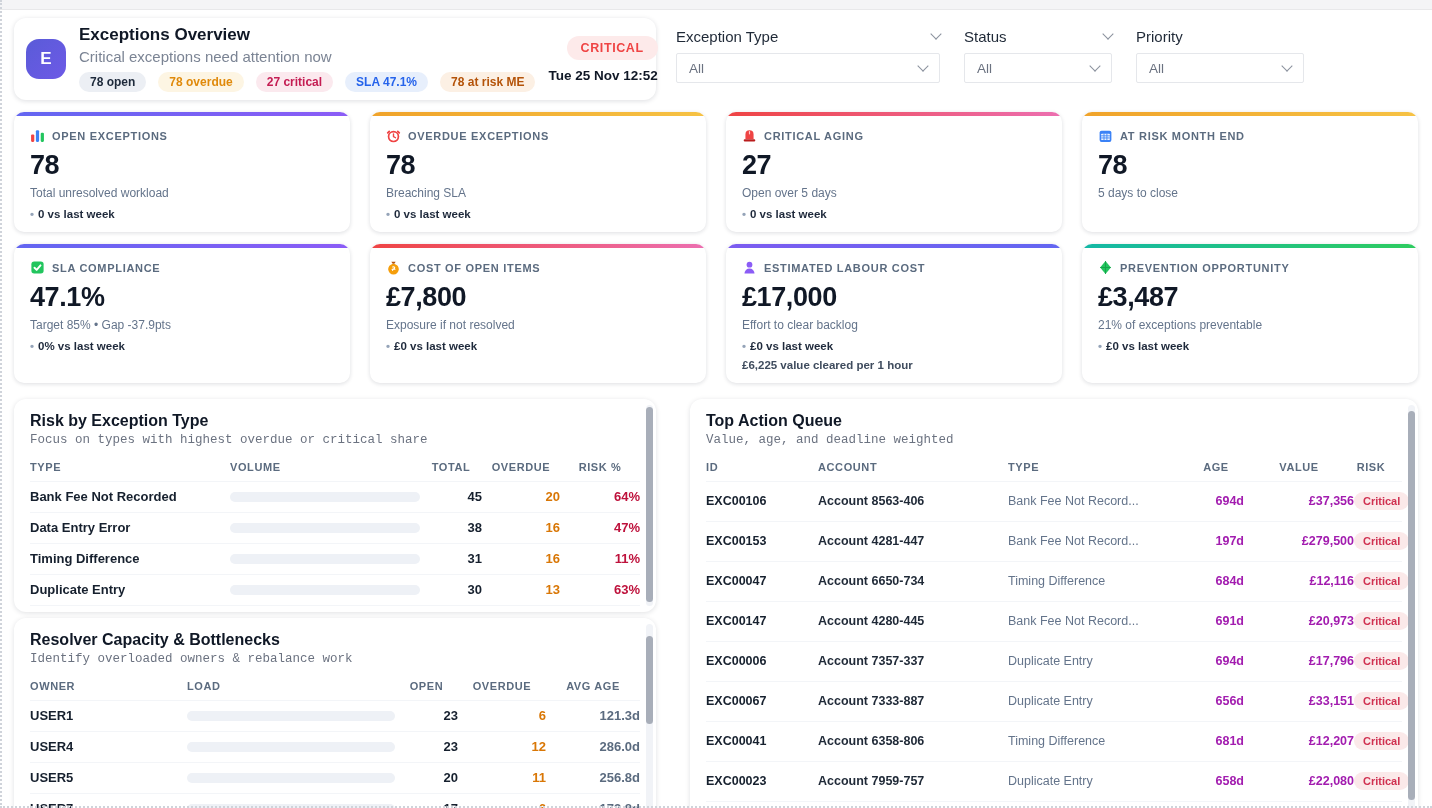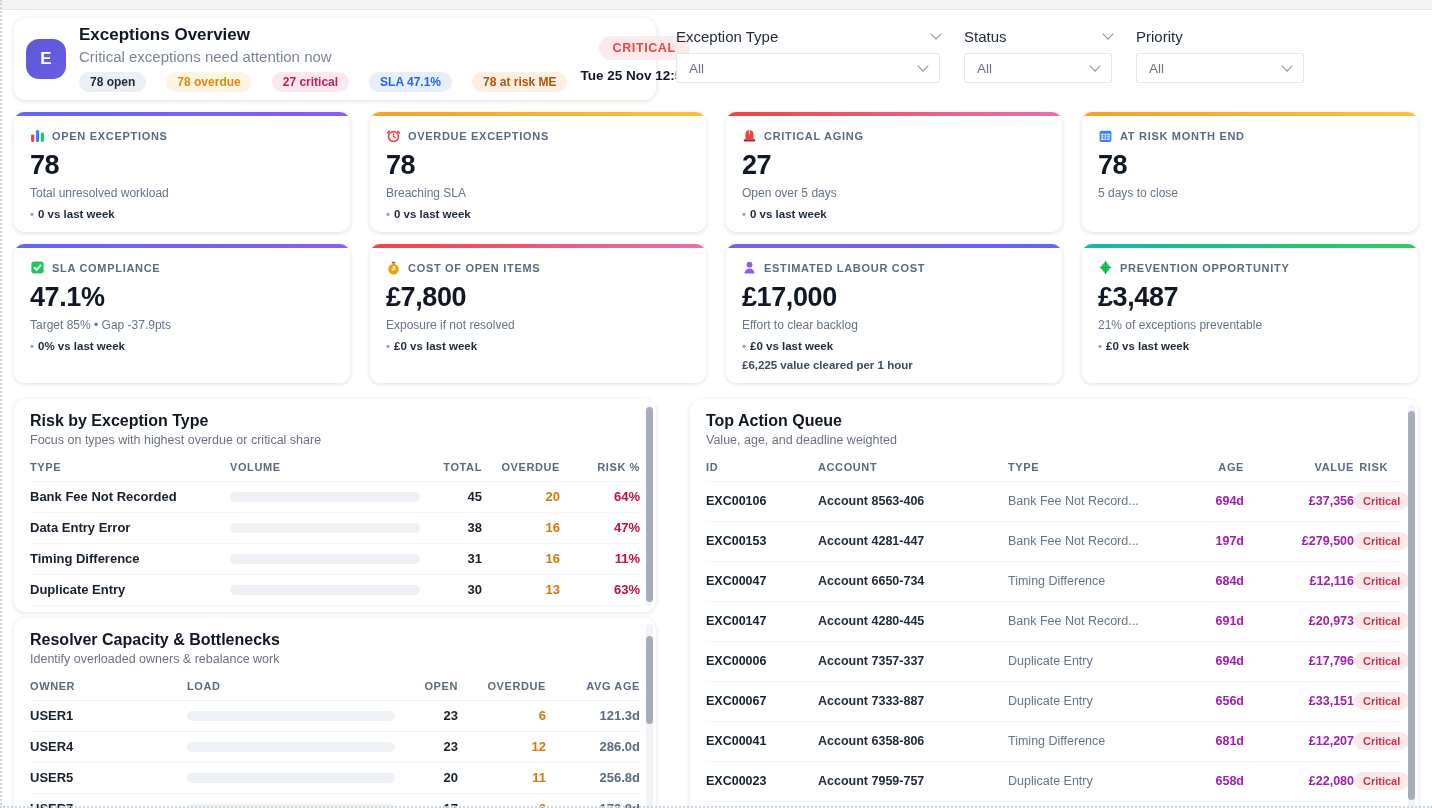--- a/index.html
+++ b/index.html
@@ -13,21 +13,21 @@
   .header-row { display:flex; align-items:flex-start; padding:8px 14px 0; }
   .header-card { width:642px; height:82px; background:#fff; border-radius:12px;
     box-shadow:0 1px 5px rgba(15,23,42,.14); display:flex; align-items:center;
     padding:0 14px 0 12px; gap:13px; }
   .logo { width:40px; height:40px; border-radius:13px; flex:0 0 40px;
     background:linear-gradient(135deg,#5a5bd8,#6d5ae6); color:#fff; font-weight:800;
     font-size:17px; display:flex; align-items:center; justify-content:center; }
   .header-main { flex:1; }
   .header-title { font-size:17px; font-weight:800; color:#101826; line-height:1.1; }
   .header-sub { font-size:15px; color:#7b8494; margin-top:3px; }
-  .header-badges { display:flex; gap:20px; margin-top:7px; }
+  .header-badges { display:flex; gap:12px; margin-top:7px; }
   .pill { font-size:12px; font-weight:700; padding:3px 11px; border-radius:11px; white-space:nowrap; }
   .pill.slate { background:#eceff4; color:#1e2a3b; }
   .pill.amber { background:#fdf5e3; color:#e08a0b; }
   .pill.red   { background:#fbe9ee; color:#c41d53; }
   .pill.blue  { background:#e7effc; color:#2563eb; }
   .pill.orange{ background:#fcf0e4; color:#b45309; }
   .header-right { text-align:right; padding-right:2px; white-space:nowrap; }
   .critical-pill { display:inline-block; background:#fdeaea; color:#ef4444;
     font-size:12.5px; font-weight:800; letter-spacing:.6px; padding:5px 14px; border-radius:13px; }
   .timestamp { font-size:13.5px; font-weight:800; color:#101826; margin-top:8px; }
@@ -67,28 +67,28 @@
 
   
   .main-row { display:flex; margin:16px 14px 0; gap:34px; align-items:flex-start; }
   .left-col { width:642px; flex:0 0 642px; display:flex; flex-direction:column; gap:6px; }
   .panel { background:#fff; border-radius:12px; box-shadow:0 1px 5px rgba(15,23,42,.13);
     padding:13px 16px; position:relative; overflow:hidden; }
   .risk-panel { height:213px; }
   .resolver-panel { height:204px; }
   .queue-panel { flex:1; height:430px; }
   .panel-title { font-size:16px; font-weight:800; color:#101826; }
-  .panel-sub { font-size:12.5px; color:#6b7280; margin-top:3px; }
+  .panel-sub { font-size:12.5px; color:#6b7280; margin-top:3px;font-family:Liberation Mono, monospace; }
   .thead { display:grid; margin-top:8px; padding:6px 0 8px; font-size:11px; font-weight:800;
     color:#5b6b7f; letter-spacing:.6px; align-items:center; }
   .trow { display:grid; align-items:center; padding:7px 0 8px; border-top:1px solid #f3f5f8; }
   .risk-grid { grid-template-columns:200px 190px 1fr 78px 80px; }
   .res-grid  { grid-template-columns:157px 208px 1fr 88px 94px; }
   .q-grid    { grid-template-columns:112px 190px 180px 56px 110px 1fr; }
-  .t-right { text-align:right; }
+  .t-right { text-align:center; }
   .c-name { font-size:13px; font-weight:800; color:#16202e; }
   .c-num  { font-size:13px; font-weight:800; color:#16202e; text-align:right; }
   .c-overdue { font-size:13px; font-weight:800; color:#d97706; text-align:right; }
   .c-risk { font-size:13px; font-weight:800; color:#be123c; text-align:right; }
   .c-age  { font-size:13px; font-weight:700; color:#5b6b7f; text-align:right; }
   .bar-track { width:100%; height:10px; border-radius:5px; background:#eef1f6; overflow:hidden; }
   .bar-fill { height:100%; border-radius:5px; }
   .bar-fill.volume { background:linear-gradient(90deg,#9aa4b2,#3f6df5); }
   .bar-fill.load   { background:linear-gradient(90deg,#3b82f6,#7c3aed); }
 

